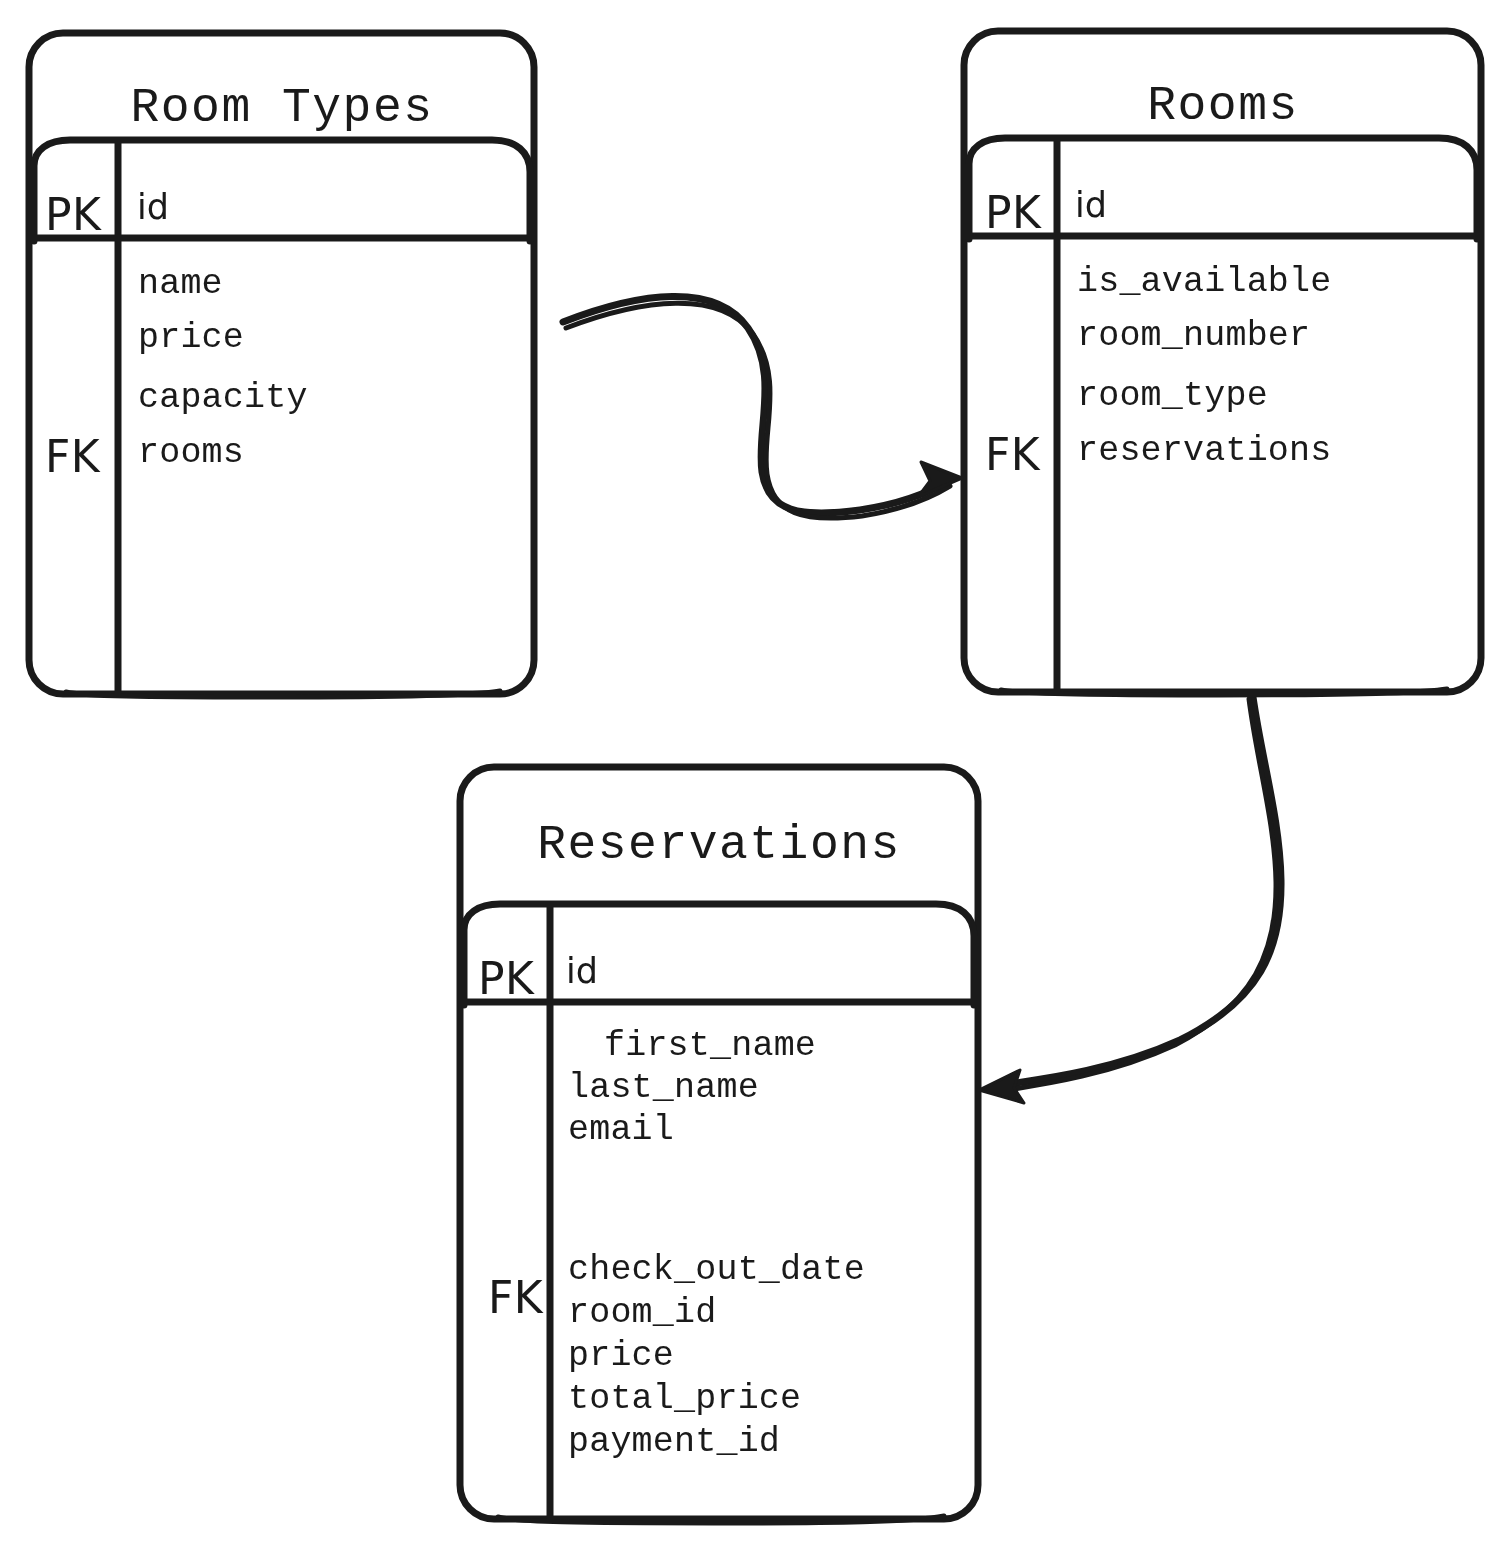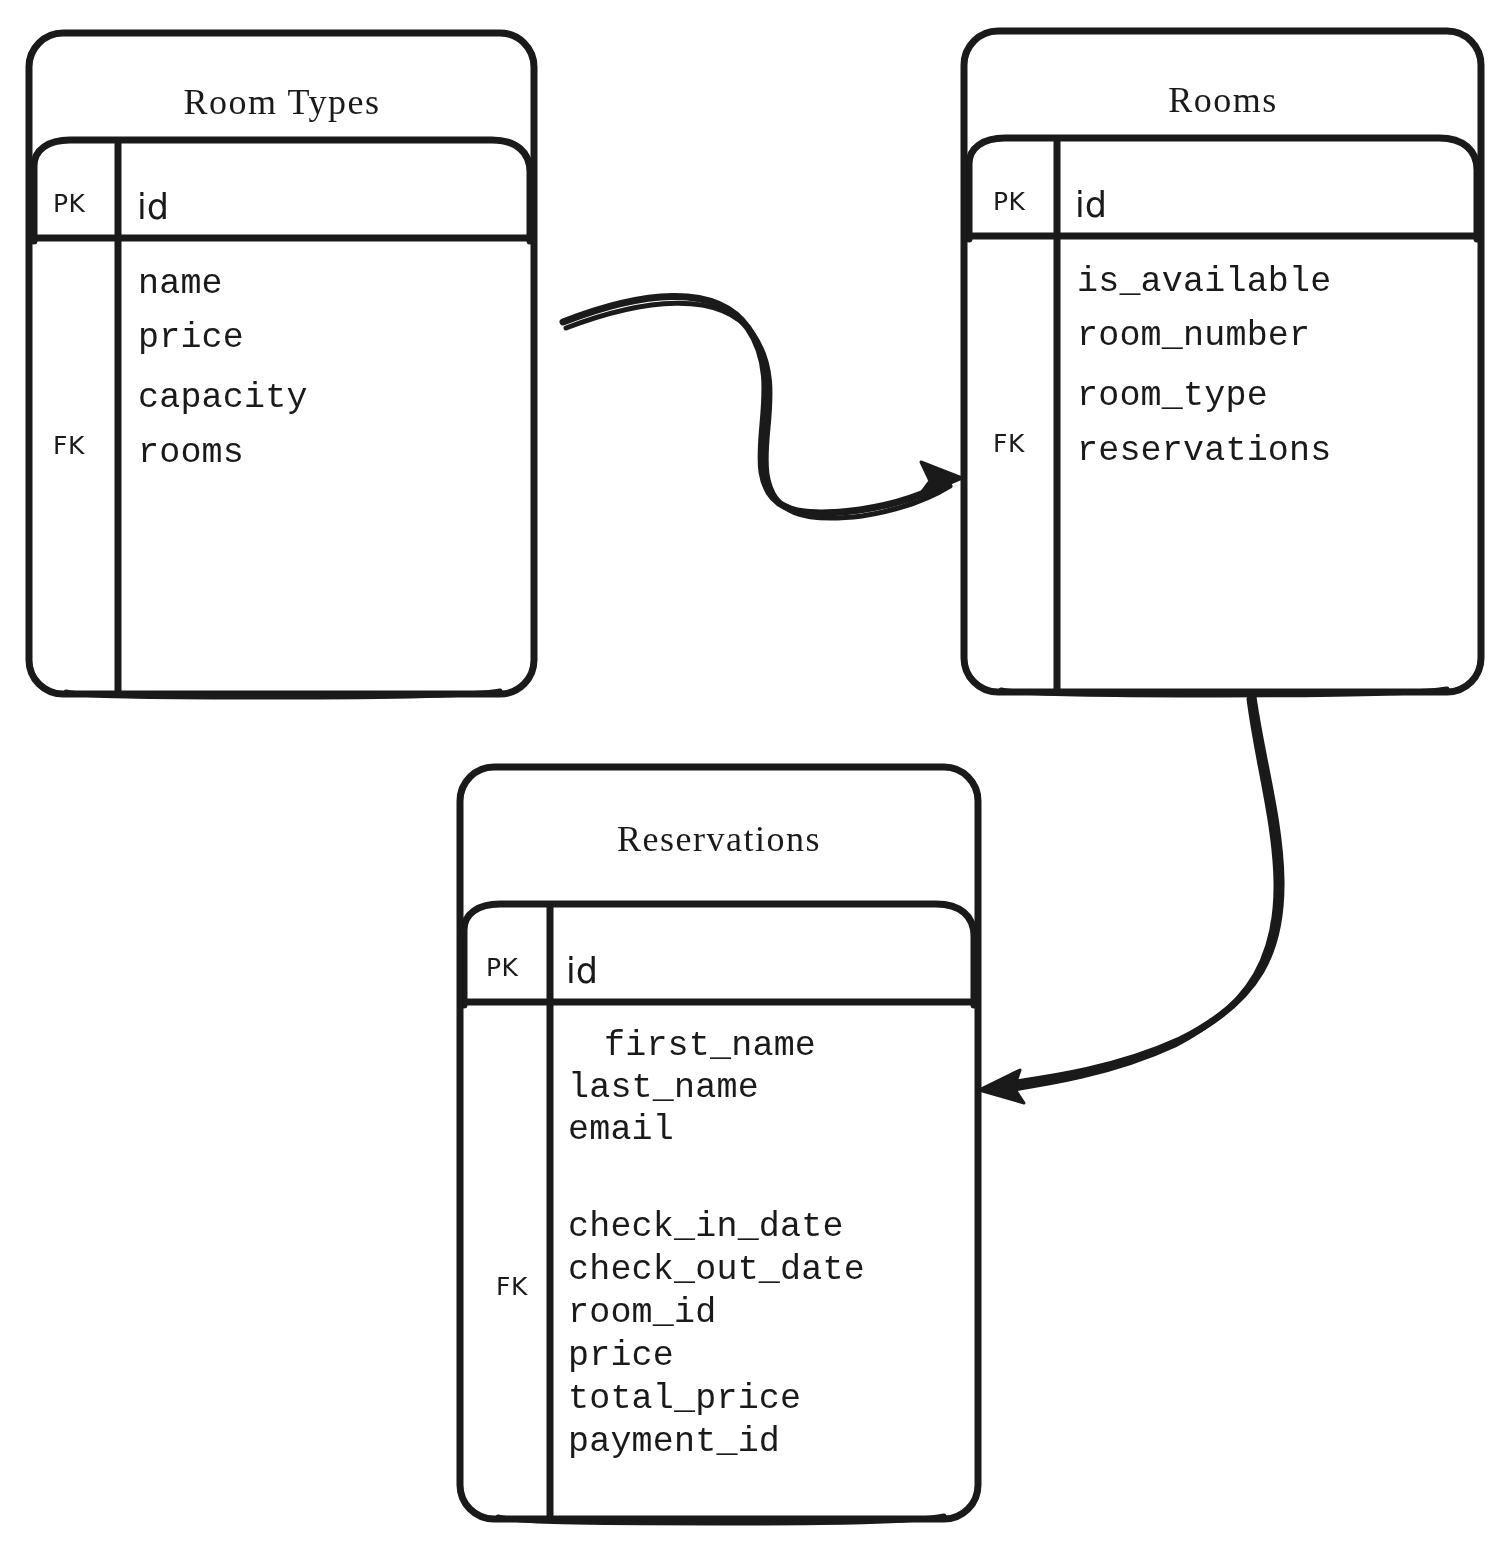--- a/index.html
+++ b/index.html
@@ -34,35 +34,34 @@
     left: 0;
     top: 0;
     width: 100%;
     height: 100%;
   }
   .entity-title {
     position: absolute;
     left: 0;
     right: 0;
     text-align: center;
-    font-family: Liberation Serif, serif;
-    font-size: 36px;
+    font-family: Liberation Mono, monospace;
+    font-size: 48px;
     font-weight: 400;
     letter-spacing: 1.5px;
     color: #1a1a1a;
     white-space: nowrap;
   }
   .key-col {
     position: absolute;
     font-family: "DejaVu Sans", sans-serif;
-    font-size: 25px;
+    font-size: 44px;
     color: #1a1a1a;
     letter-spacing: 0.5px;
     white-space: nowrap;
-    margin-left: 8px;
   }
   .field {
     position: absolute;
     font-family: Liberation Mono, monospace;
     font-size: 35px;
     color: #1a1a1a;
     letter-spacing: 0.2px;
     white-space: nowrap;
   }
   .pk-field {
@@ -165,21 +164,20 @@
 
     <div class="key-col" style="left:26px; top:193px;">PK</div>
 
     <div class="pk-field" style="left:114px; top:191px;">id</div>
 
     <div class="key-col" style="left:36px; top:512px;">FK</div>
 
     <div class="field" style="left:116px; top:266px;margin-left:36px;">first_name</div>
     <div class="field" style="left:116px; top:308px;">last_name</div>
     <div class="field" style="left:116px; top:350px;">email</div>
-    <div class="field" style="left:116px; top:447px;">check_in_date</div>
     <div class="field" style="left:116px; top:490px;">check_out_date</div>
     <div class="field" style="left:116px; top:533px;">room_id</div>
     <div class="field" style="left:116px; top:576px;">price</div>
     <div class="field" style="left:116px; top:619px;">total_price</div>
     <div class="field" style="left:116px; top:662px;">payment_id</div>
   </div>
 
 </div>
 
 </body></html>

